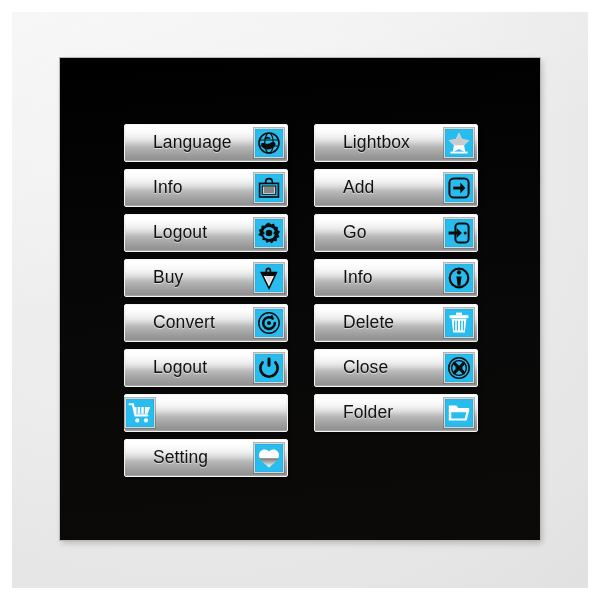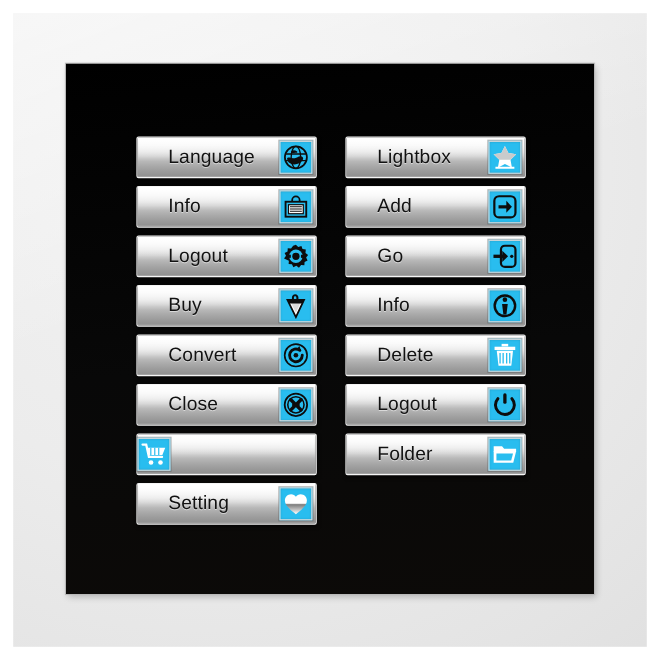--- a/index.html
+++ b/index.html
@@ -259,36 +259,36 @@
           <span class="icon-tile" style="--accent: #29bdef;">
     <svg width="24" height="24" viewBox="0 0 24 24">
       <rect x="9" y="1.6" width="6" height="2.3" fill="#fff"></rect>
       <rect x="2.6" y="4.2" width="18.8" height="3" fill="#fff"></rect>
       <path d="M4.6 7.8h14.8l-1.6 13.8H6.2z" fill="#fff"></path>
       <path d="M7.6 9.8v9.6M10.4 9.8v9.6M13.6 9.8v9.6M16.4 9.8v9.6" stroke="#29bdef" stroke-width="1.2"></path>
     </svg>
           </span>
         </div>
         <div class="btn">
+          <span class="btn-label">Logout</span>
+          <span class="icon-tile" style="--accent: #29bdef;">
+    <svg width="24" height="24" viewBox="0 0 24 24">
+      <path d="M5.6 6.4a8.6 8.6 0 1 0 12.8 0" fill="none" stroke="#0d0d0d" stroke-width="2.7" stroke-linecap="round"></path>
+      <rect x="10.5" y="1.6" width="3" height="9.4" rx="1.4" fill="#0d0d0d"></rect>
+    </svg>
+          </span>
+        </div>
+        <div class="btn">
           <span class="btn-label">Close</span>
           <span class="icon-tile" style="--accent: #29bdef;">
     <svg width="24" height="24" viewBox="0 0 24 24">
       <circle cx="12" cy="12" r="10.2" fill="none" stroke="#0d0d0d" stroke-width="1.6"></circle>
       <circle cx="12" cy="12" r="7.4" fill="none" stroke="#0d0d0d" stroke-width="1.4"></circle>
       <path d="M7.4 7.4l9.2 9.2M16.6 7.4l-9.2 9.2" stroke="#0d0d0d" stroke-width="3.1" stroke-linecap="round"></path>
       <rect x="8.6" y="10.7" width="6.8" height="2.6" fill="#0d0d0d"></rect>
-    </svg>
-          </span>
-        </div>
-        <div class="btn">
-          <span class="btn-label">Logout</span>
-          <span class="icon-tile" style="--accent: #29bdef;">
-    <svg width="24" height="24" viewBox="0 0 24 24">
-      <path d="M5.6 6.4a8.6 8.6 0 1 0 12.8 0" fill="none" stroke="#0d0d0d" stroke-width="2.7" stroke-linecap="round"></path>
-      <rect x="10.5" y="1.6" width="3" height="9.4" rx="1.4" fill="#0d0d0d"></rect>
     </svg>
           </span>
         </div>
         <div class="btn">
           <span class="icon-tile" style="--accent: #29bdef;">
     <svg width="24" height="24" viewBox="0 0 24 24">
       <path d="M1.6 3.2h3.3l2.5 11.2h11.9" fill="none" stroke="#fff" stroke-width="2.1" stroke-linecap="round"></path>
       <path d="M5.9 6.1h16.3l-2.6 6.6H7.3z" fill="#fff"></path>
       <path d="M9.1 6.1v6.6M12.7 6.1v6.6M16.3 6.1v6.6" stroke="#29bdef" stroke-width="1.1"></path>
       <circle cx="9.3" cy="19.4" r="2.1" fill="#fff"></circle>

